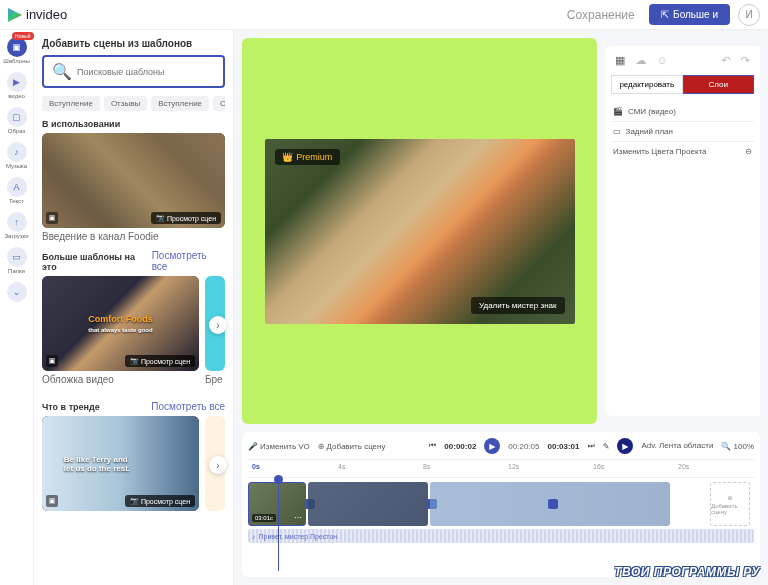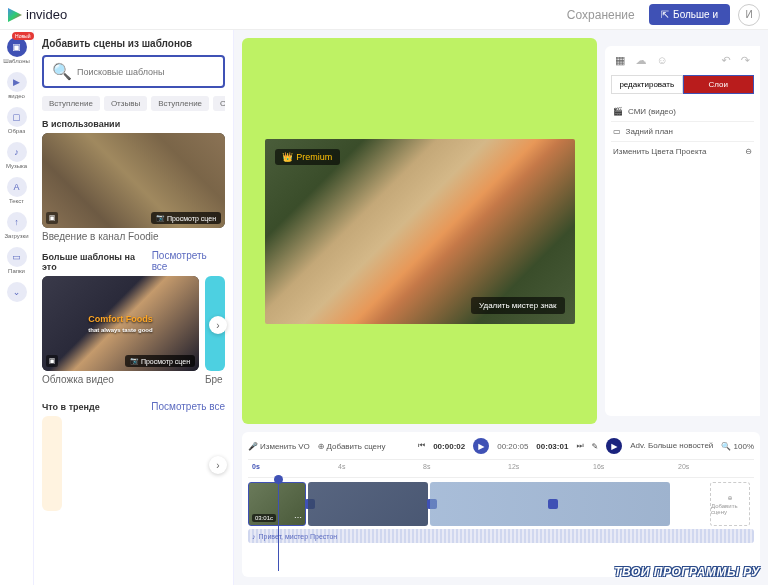--- a/index.html
+++ b/index.html
@@ -174,20 +174,26 @@
     <div style="display:flex;gap:6px">
       <div class="thumb-caption" style="flex:1">Обложка видео</div>
       <div class="thumb-caption" style="flex:0 0 20px">Бре</div>
     </div>
 
     <div class="section-head">
       <h5>Что в тренде</h5>
       <a>Посмотреть все</a>
     </div>
     <div class="row2">
+      <div class="thumb">
+        <div class="thumb-pattern3"></div>
+        <div class="thumb-overlay-text" style="left:35%;text-align:left;font-size:8px"><span>Be like Terry and</span><br><span>let us do the rest.</span></div>
+        <div class="thumb-corner">▣</div>
+        <div class="thumb-badge">📷 <span>Просмотр сцен</span></div>
+      </div>
       <div class="thumb narrow" style="background:#fff3e0"></div>
       <div class="nav-arrow">›</div>
     </div>
   </div>
 
   <div class="center">
     <div style="display:flex;gap:8px;flex:1">
       <div class="canvas">
         <div class="canvas-img">
           <div class="premium-tag">👑 <span>Premium</span></div>
@@ -228,21 +234,21 @@
         <div class="tl-btn">⊕ <span>Добавить сцену</span></div>
         <div class="tl-spacer"></div>
         <span>⏮</span>
         <span class="tl-time"><b>00:00:02</b></span>
         <span class="tl-play">▶</span>
         <span class="tl-time">00:20:05</span>
         <span class="tl-time"><b>00:03:01</b></span>
         <span>⏭</span>
         <span>✎</span>
         <span class="tl-play" style="background:#1a237e">▶</span>
-        <span style="text-align:center;line-height:1">Adv. Больше новостей</span>
+        <span style="text-align:center;line-height:1">Adv. Лента области</span>
         <span>🔍 <span>100%</span></span>
       </div>
       <div class="tl-ruler">
         <div class="tl-tick first" style="left:4px">0s</div>
         <div class="tl-tick" style="left:90px">4s</div>
         <div class="tl-tick" style="left:175px">8s</div>
         <div class="tl-tick" style="left:260px">12s</div>
         <div class="tl-tick" style="left:345px">16s</div>
         <div class="tl-tick" style="left:430px">20s</div>
       </div>

